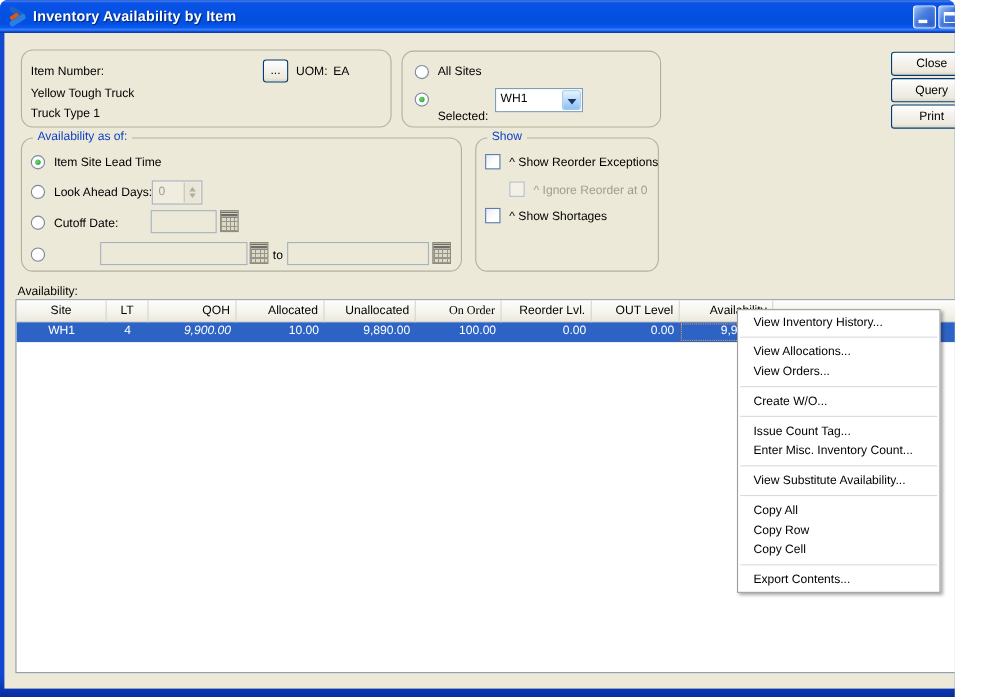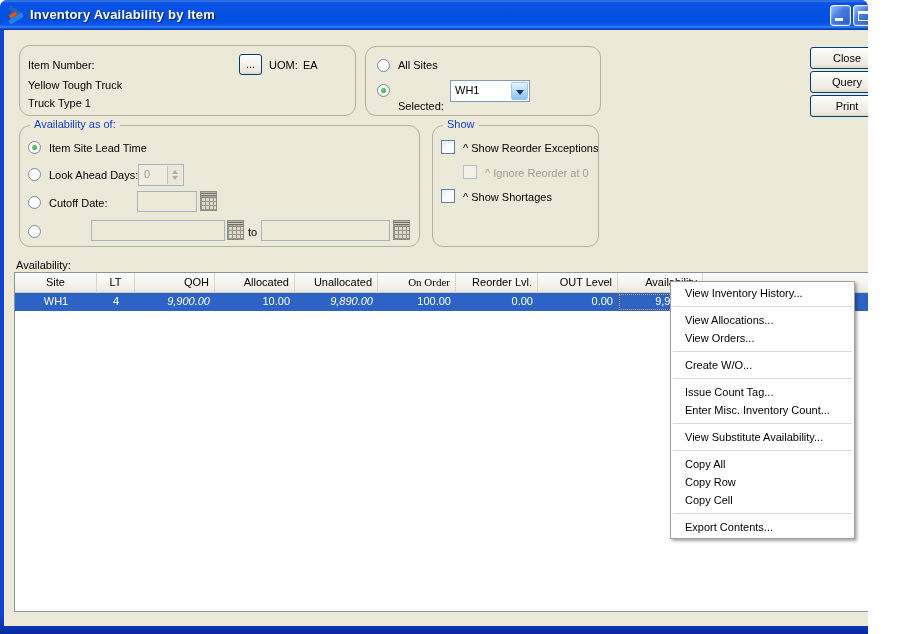--- a/index.html
+++ b/index.html
@@ -220,21 +220,21 @@
       <span class="gh-cell num" style="width:78px;font-family:Liberation Serif, serif;">On Order</span>
       <span class="gh-cell num" style="width:82px;">Reorder Lvl.</span>
       <span class="gh-cell num" style="width:80px;">OUT Level</span>
       <span class="gh-cell num" style="width:85px;">Availability</span>
     </div>
     <div class="grid-row">
       <span class="gr-cell ctr" style="width:82px;">WH1</span>
       <span class="gr-cell ctr" style="width:38px;">4</span>
       <span class="gr-cell num" style="width:80px;font-style:italic;">9,900.00</span>
       <span class="gr-cell num" style="width:80px;">10.00</span>
-      <span class="gr-cell num" style="width:83px;font-style:italic;">9,890.00</span>
+      <span class="gr-cell num" style="width:83px;">9,890.00</span>
       <span class="gr-cell num" style="width:78px;">100.00</span>
       <span class="gr-cell num" style="width:82px;">0.00</span>
       <span class="gr-cell num" style="width:80px;">0.00</span>
       <span class="gr-cell num focus" style="width:85px;">9,990.00</span>
     </div>
   </div>
 
   <div class="ctx-menu">
     <div class="ctx-item">View Inventory History...</div>
     <div class="ctx-sep"></div>

